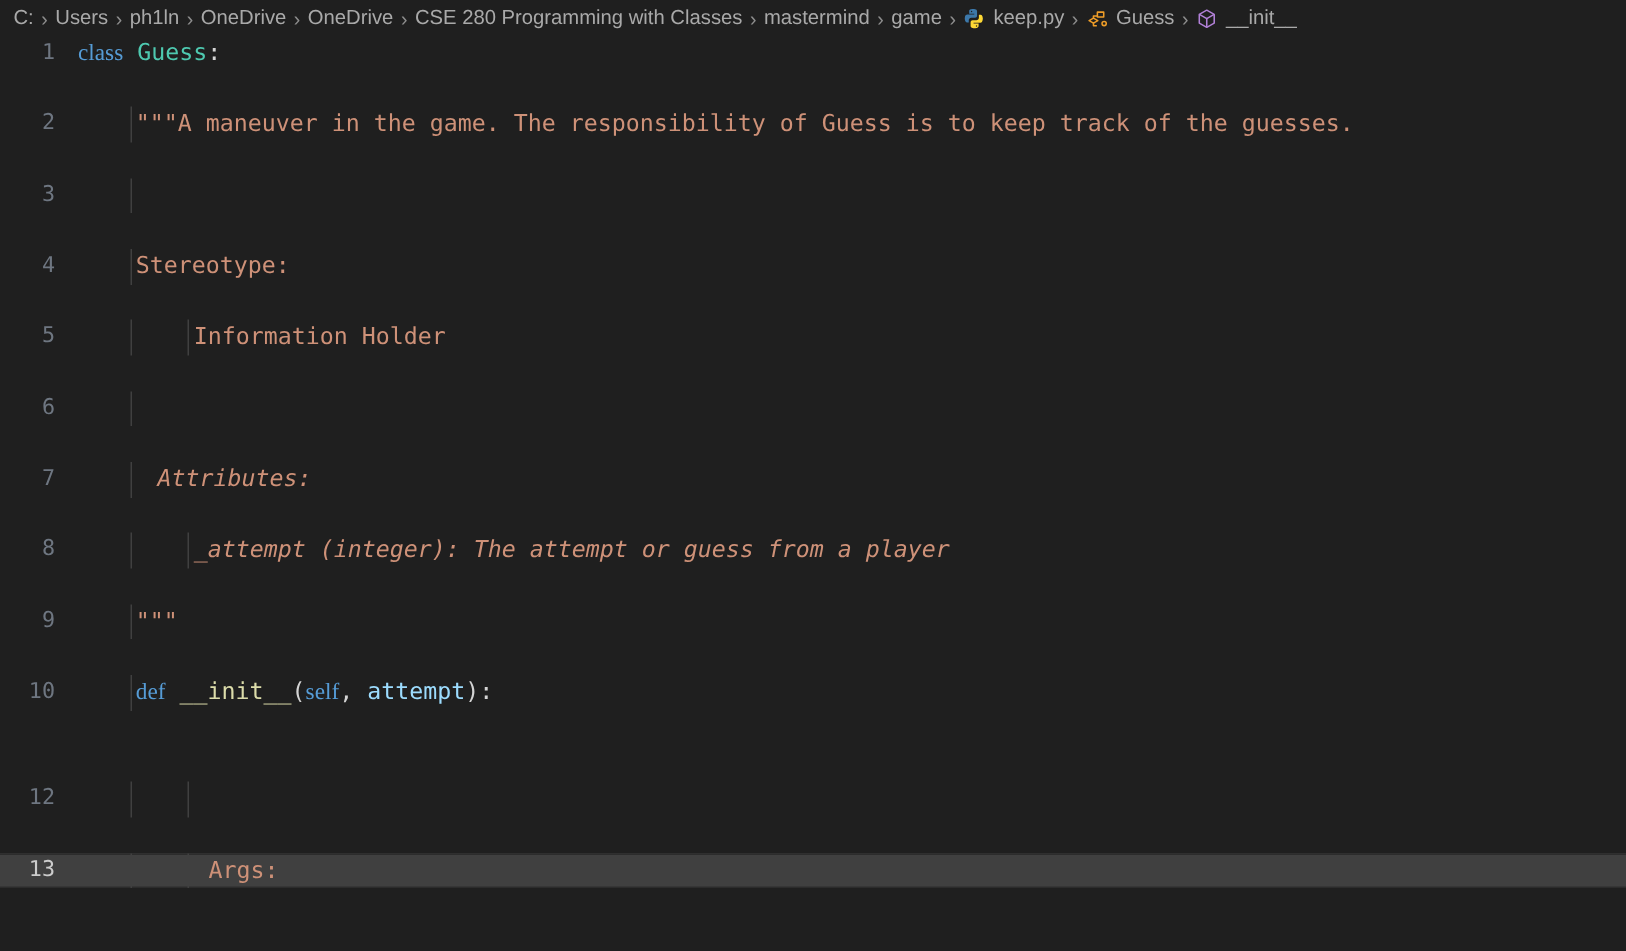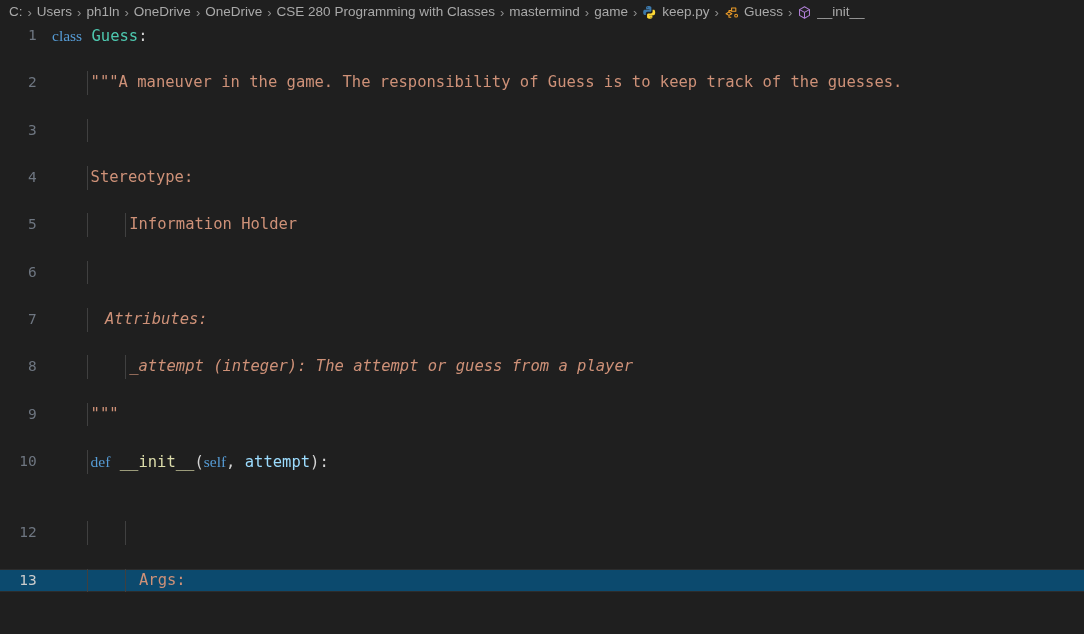--- a/index.html
+++ b/index.html
@@ -68,21 +68,21 @@
   .code-line {
     position: relative;
     height: 23.68px;
     line-height: 23.68px;
     white-space: pre;
     font-family: "DejaVu Sans Mono", monospace;
     font-size: 15.5px;
     color: #d4d4d4;
   }
   .code-line.active {
-    background: #0c4a6e;
+    background: #404040;
     box-shadow: inset 0 1px 0 #2c2c2c, inset 0 -1px 0 #2c2c2c;
   }
   .ln {
     position: absolute;
     left: 0;
     top: 0;
     width: 37px;
     text-align: right;
     color: #6e7681;
     font-family: "DejaVu Sans Mono", monospace;

